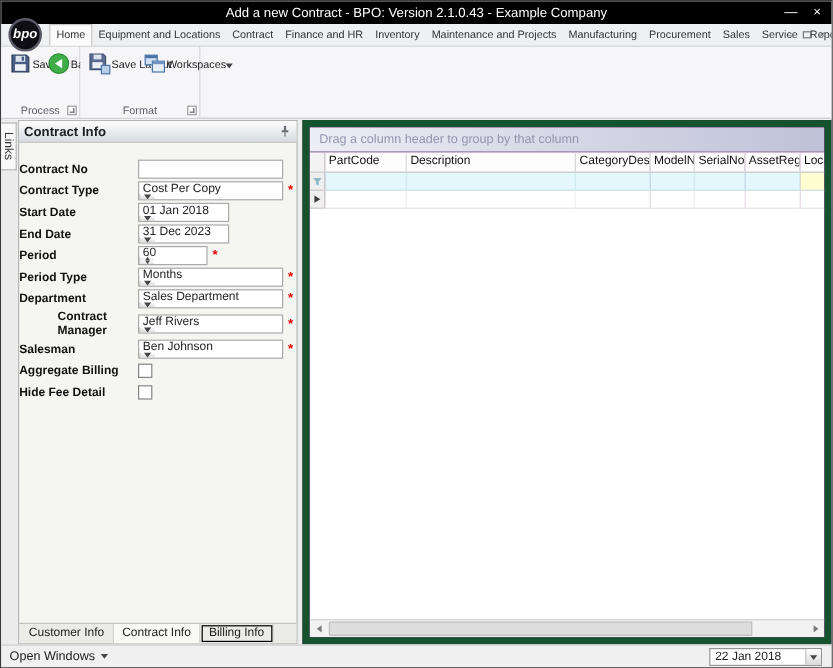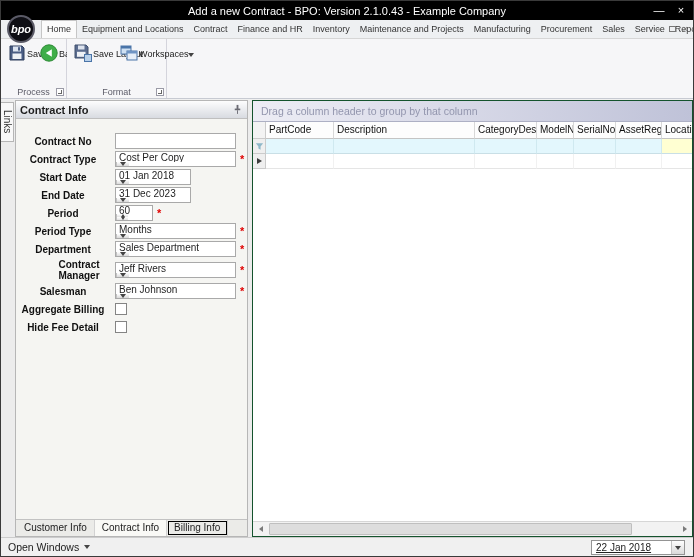--- a/index.html
+++ b/index.html
@@ -58,49 +58,49 @@
   
   .panel { position:absolute; left:14px; top:0; bottom:0; width:233px; background:#f5f5f2;
            border:1px solid #b6b6b6; display:flex; flex-direction:column; }
   .panel-header { height:18px; background:linear-gradient(#fdfdfd,#d8dbe1); border-bottom:1px solid #bfbfbf;
                   display:flex; align-items:center; padding:0 4px; flex:0 0 auto; }
   .panel-title { font-weight:bold; font-size:11px; flex:1; }
   .pin { width:12px; height:12px; display:flex; align-items:center; justify-content:center; }
   .panel-body { flex:1 1 auto; padding-top:14px; overflow:hidden; }
 
   .frow { display:flex; align-items:center; margin-bottom:2px; min-height:16px; }
-  .flabel { width:94px; text-align:center; font-weight:bold; font-size:10px; margin-right:5px;
+  .flabel { width:94px; text-align:left; font-weight:bold; font-size:10px; margin-right:5px;
             line-height:11px; color:#111; }
   .flabel.two-line { padding-left:32px; }
   .tbox { width:121px; height:16px; border:1px solid #a9a9a9; background:#fff;
           font-size:10px; padding:0 3px; font-family:inherit; }
   .combo, .spinner { height:16px; border:1px solid #a9a9a9; background:#fff; display:flex; align-items:stretch;flex-direction:column; }
   .combo .cval, .spinner .cval { flex:1; padding:0 3px; font-size:10px; white-space:nowrap;
                                  overflow:hidden; display:flex; align-items:center; }
   .ddbtn { width:13px; background:linear-gradient(#fefefe,#dadada); border-left:1px solid #c2c2c2;
            display:flex; align-items:center; justify-content:center; }
   .spinbtns { width:12px; display:flex; flex-direction:column; border-left:1px solid #c2c2c2; }
   .spinbtn { flex:1; display:flex; align-items:center; justify-content:center;
              background:linear-gradient(#ffffff,#e2e2e2); }
   .spinbtn .caret { border-left-width:2px; border-right-width:2px; border-top-width:3px; }
   .spinbtn .caret.up { border-top:none; border-bottom-width:3px; }
-  .w121 { width:121px; } .w76 { width:76px; } .w46 { width:38px; }
+  .w121 { width:121px; } .w76 { width:76px; } .w46 { width:58px; }
   .req { color:#e00000; font-weight:bold; margin-left:4px; font-size:11px; }
   .checkbox { width:12px; height:12px; border:1px solid #848484; background:#fff; }
 
   .panel-tabs { flex:0 0 auto; height:17px; border-top:1px solid #c2c2c2; background:#ebebe8;
                 display:flex; align-items:stretch; padding-left:1px; }
   .ptab { font-size:10px; padding:0 7px; line-height:16px; color:#222; border-right:1px solid #d2d2d2;
           white-space:nowrap; }
   .ptab.active { background:#f9f9f6; }
   .ptab.focused { outline:1px solid #000; outline-offset:-2px; }
 
   
   .gridwrap { position:absolute; left:251px; top:0; right:0; bottom:0; background:#701a75;
-              border:1px solid #14532d; display:flex; flex-direction:column; overflow:hidden; }
+              border:6px solid #14532d; display:flex; flex-direction:column; overflow:hidden; }
   .groupby { flex:0 0 21px; background:linear-gradient(to right,#ededf5,#bfc2d8);
              border-bottom:1px solid #adb0c4; color:#9396ae; font-size:10.5px;
              line-height:20px; padding-left:8px; white-space:nowrap; overflow:hidden; }
   .ghead, .gfilter, .grow { display:flex; flex:0 0 auto; }
   .indcell { width:13px; flex:0 0 13px; background:#efefef; border-right:1px solid #cbcbcb;
              border-bottom:1px solid #cbcbcb; display:flex; align-items:center; justify-content:center; }
   .hcell { background:#fdfdfd; border-right:1px solid #d8d8d8; border-bottom:1px solid #c4c4c4;
            font-size:10px; padding:2px 3px; height:17px; white-space:nowrap; overflow:hidden; color:#111; }
   .fcell { background:#e3f7fd; border-right:1px solid #cfe9f0; border-bottom:1px solid #c9dfe6; height:15px; }
   .fcell.hl { background:#ffffd2; }
@@ -119,21 +119,21 @@
   .stri-r { width:0; height:0; border-top:3px solid transparent; border-bottom:3px solid transparent; border-left:4px solid #7a7a7a; }
   .sthumb { position:absolute; left:16px; right:60px; top:1px; height:12px;
             background:#dddddd; border:1px solid #bfbfbf; border-radius:1px; }
 
   
   .statusbar { position:absolute; left:0; right:0; bottom:0; height:19px; background:#f0f0f0;
                border-top:1px solid #cccccc; display:flex; align-items:center; padding:0 7px;
                font-size:10.5px; color:#222; }
   .openwin { display:flex; align-items:center; gap:5px; }
   .datecombo { position:absolute; right:8px; top:2px; width:94px; height:15px; background:#fff;
-               border:1px solid #949494; display:flex; align-items:stretch;text-decoration:underline; }
+               border:1px solid #949494; display:flex; align-items:stretch; }
   .datecombo .cval { flex:1; padding:0 4px; font-size:10px; display:flex; align-items:center; white-space:nowrap; }
 </style>
 </head>
 <body>
 
 <div class="window">
 
   <div class="titlebar">
     <div class="logo">
       <span>bpo</span>

